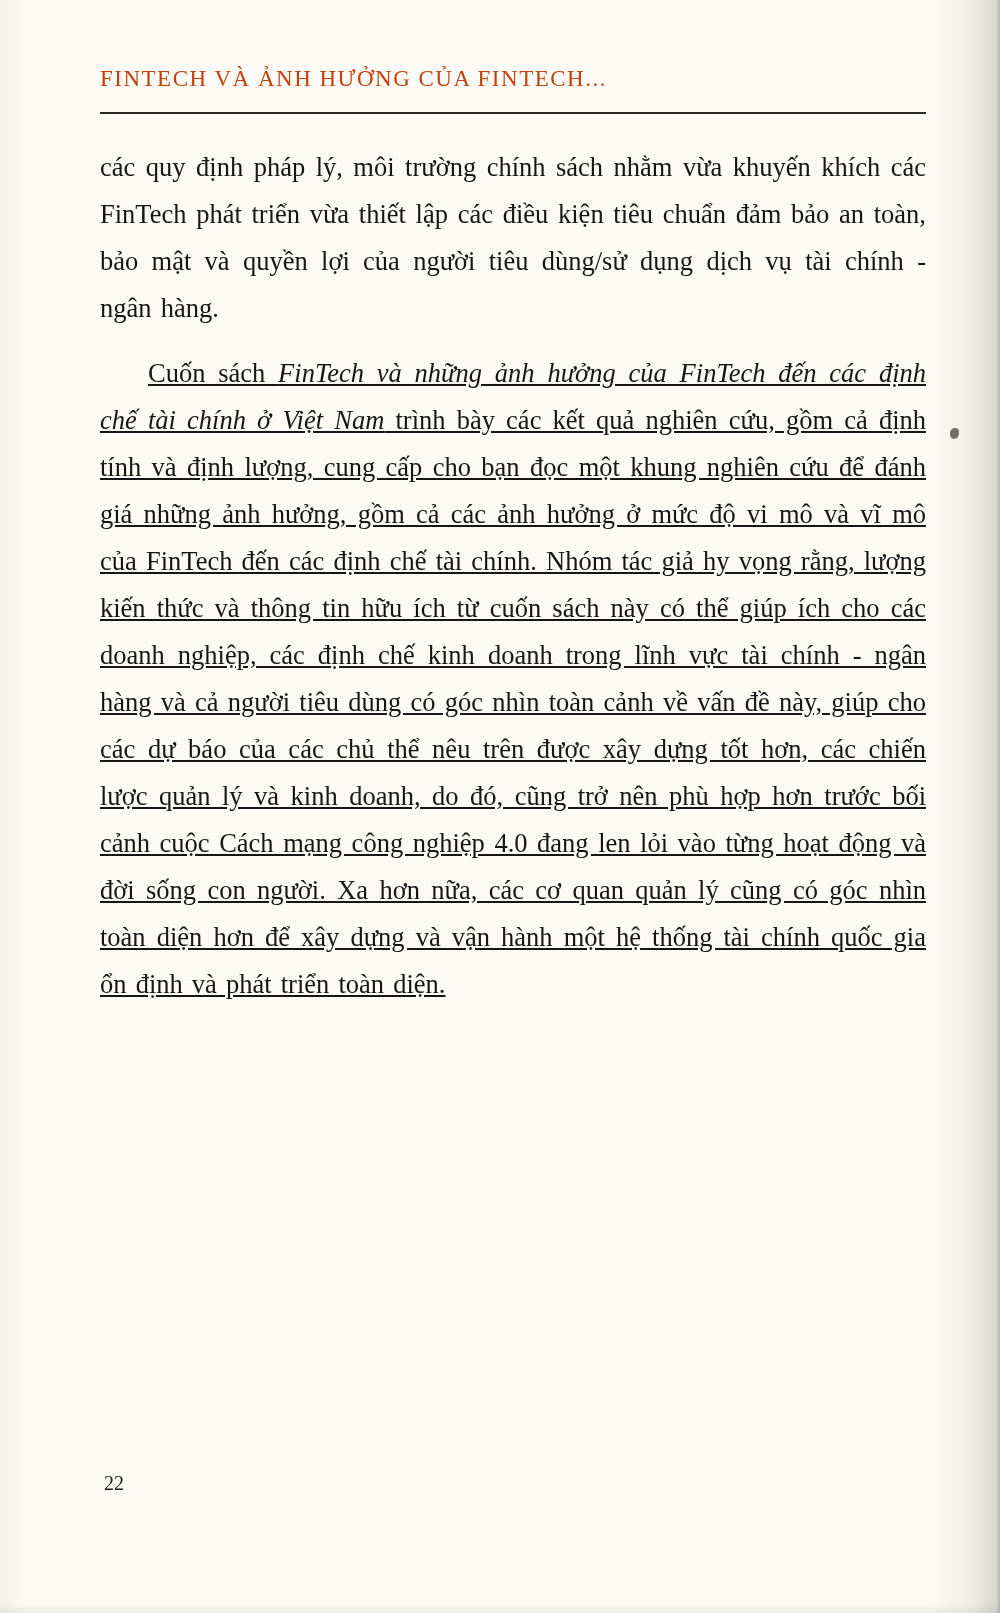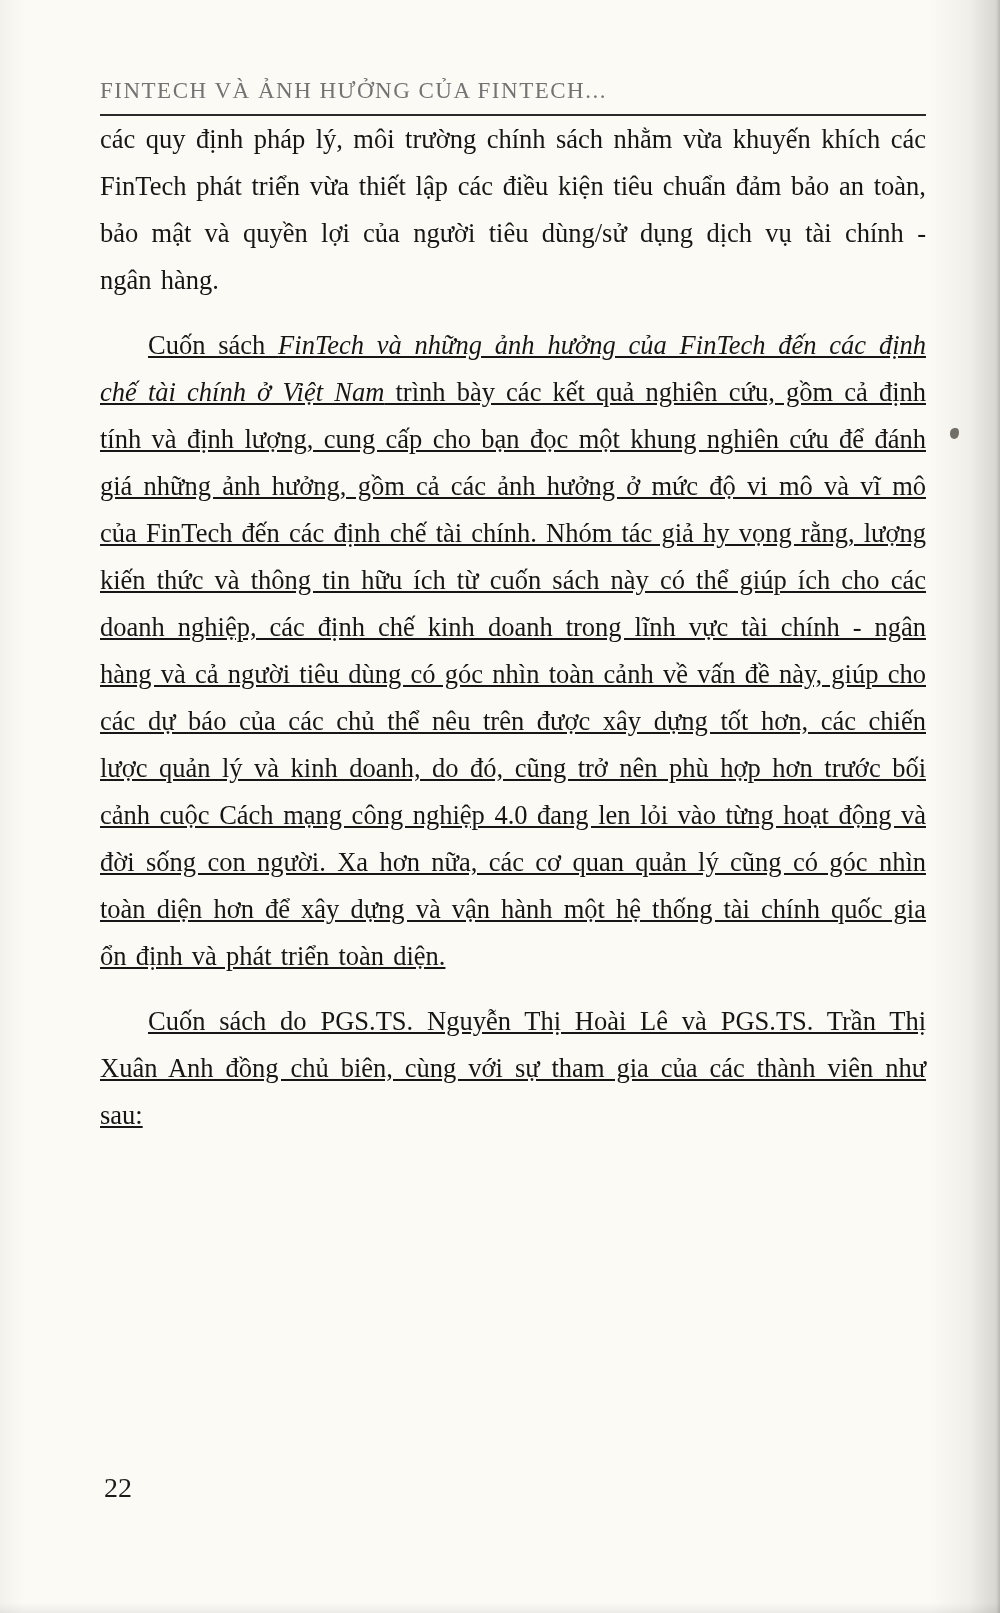--- a/index.html
+++ b/index.html
@@ -19,47 +19,47 @@
   }
   .page-inner {
     position: absolute;
     left: 100px;
     top: 66px;
     width: 826px;
   }
   .header {
     font-size: 23px;
     letter-spacing: 1.5px;
-    padding-bottom: 10px;
+    padding-bottom: 20px;
     border-bottom: 2px solid #2a2a2a;
-    color: #737373;
-    margin-top: 12px;
+    color: #c2410c;
   }
   .body-text {
+    margin-top: 30px;
   }
   .para {
     margin: 0 0 18px 0;
     font-size: 26.5px;
     line-height: 47px;
     text-align: justify;
     word-spacing: 2.5px;
     color: #161616;
   }
   .para.indent {
     text-indent: 48px;
     text-decoration: underline;
   }
   .para .it {
     font-style: italic;
   }
   .page-number {
     position: absolute;
     left: 104px;
     top: 1472px;
-    font-size: 28px;
+    font-size: 20px;
     color: #1b1b1b;
   }
   .scan-speck {
     position: absolute;
     left: 950px;
     top: 428px;
     width: 9px;
     height: 11px;
     background: #5a5throw048;
     background: #5a564e;
@@ -78,20 +78,19 @@
 </style>
 </head>
 <body>
 
 <div class="page-inner">
   <div class="header">FINTECH VÀ ẢNH HƯỞNG CỦA FINTECH...</div>
 
   <div class="body-text">
       <p class="para"><span>các quy định pháp lý, môi trường chính sách nhằm vừa khuyến khích các FinTech phát triển vừa thiết lập các điều kiện tiêu chuẩn đảm bảo an toàn, bảo mật và quyền lợi của người tiêu dùng/sử dụng dịch vụ tài chính - ngân hàng.</span></p>
       <p class="para indent"><span>Cuốn sách </span><span class="it">FinTech và những ảnh hưởng của FinTech đến các định chế tài chính ở Việt Nam</span><span> trình bày các kết quả nghiên cứu, gồm cả định tính và định lượng, cung cấp cho bạn đọc một khung nghiên cứu để đánh giá những ảnh hưởng, gồm cả các ảnh hưởng ở mức độ vi mô và vĩ mô của FinTech đến các định chế tài chính. Nhóm tác giả hy vọng rằng, lượng kiến thức và thông tin hữu ích từ cuốn sách này có thể giúp ích cho các doanh nghiệp, các định chế kinh doanh trong lĩnh vực tài chính - ngân hàng và cả người tiêu dùng có góc nhìn toàn cảnh về vấn đề này, giúp cho các dự báo của các chủ thể nêu trên được xây dựng tốt hơn, các chiến lược quản lý và kinh doanh, do đó, cũng trở nên phù hợp hơn trước bối cảnh cuộc Cách mạng công nghiệp 4.0 đang len lỏi vào từng hoạt động và đời sống con người. Xa hơn nữa, các cơ quan quản lý cũng có góc nhìn toàn diện hơn để xây dựng và vận hành một hệ thống tài chính quốc gia ổn định và phát triển toàn diện.</span></p>
-      <p class="para indent"><span>Cuốn sách do PGS.TS. Nguyễn Thị Hoài Lê và PGS.TS. Trần Thị Xuân Anh đồng chủ biên, cùng với sự tham gia của các thành viên như sau:</span></p>
     </div>
 </div>
 
 <div class="page-number">22</div>
 
 <div class="scan-speck"></div>
 <div class="scan-shadow-bottom"></div>
 
 </body></html>

